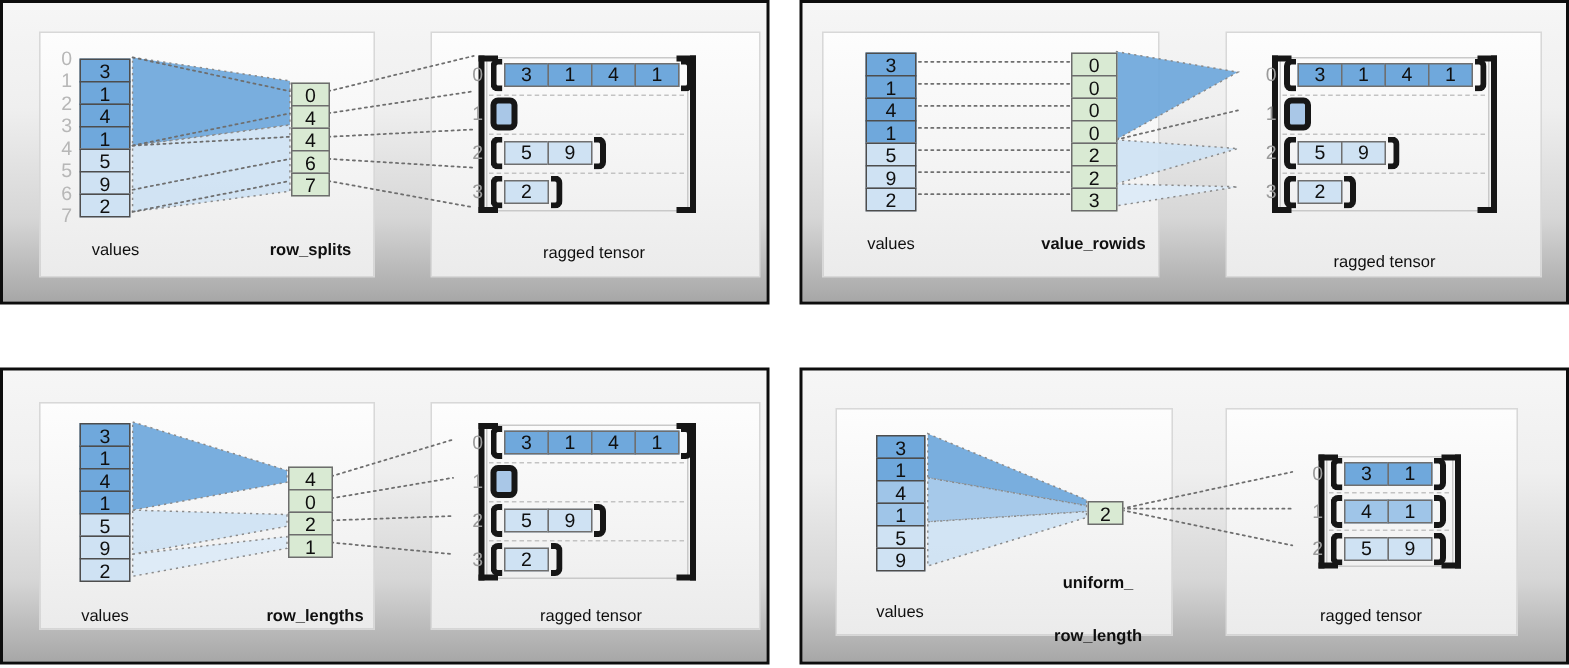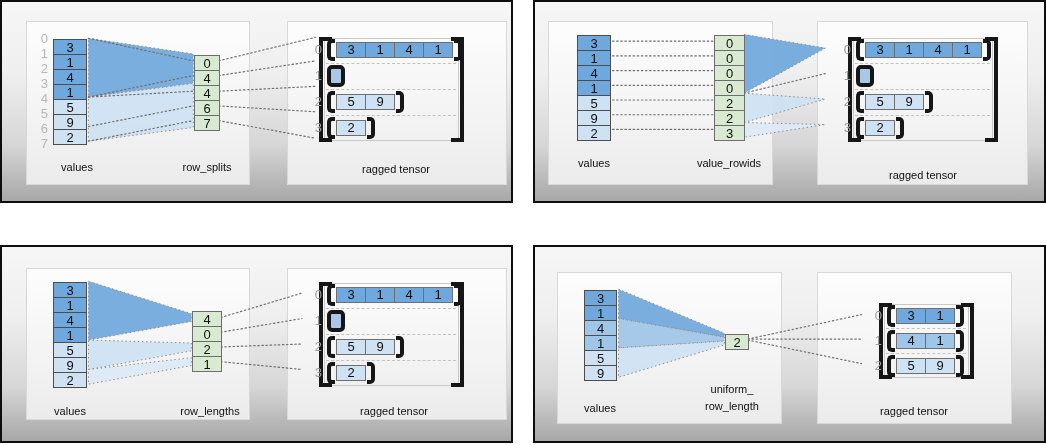--- a/index.html
+++ b/index.html
@@ -39,21 +39,21 @@
 
   .idxcol { position:absolute; }
   .ilabel {
     position:absolute; right:0; width:100%; text-align:right;
     font-size:13px; color:#b7b7b7; height:14px; line-height:14px;
   }
   .plabel {
     position:absolute; transform:translateX(-50%);
     font-size:11px; color:#0f0f0f; white-space:nowrap; line-height:17px;
   }
-  .plabel.bold { font-weight:normal; }
+  .plabel.bold { font-weight:bold; }
 
   .tensor { position:absolute; }
   .tback { position:absolute; top:1px; bottom:1px; left:5px; right:5px; border:1px solid #c9c9c9; }
   .bb { position:absolute; top:0; bottom:0; width:13px; border:4px solid #161616; }
   .bb-l { left:0;  border-right:none; }
   .bb-r { right:0; border-left:none; }
   .trows {
     position:absolute; top:0; bottom:0; left:8px; right:8px;
     display:flex; flex-direction:column; align-items:flex-start; padding-top:2px;
   }
@@ -322,21 +322,21 @@
         <div class="cell s-mid">4</div>
         <div class="cell s-mid">1</div>
         <div class="cell s-light">5</div>
         <div class="cell s-light">9</div>
       </div>
     <div class="col" style="left:190px;top:87px;width:24px;">
         <div class="cell s-green">2</div>
       </div>
     <div class="plabel" style="left:65px;top:153px;">values</div>
     <div class="plabel bold" style="left:197px;top:134px;">uniform_</div>
-    <div class="plabel bold" style="left:197px;top:151px;text-align:right;">row_length</div>
+    <div class="plabel bold" style="left:197px;top:169px;text-align:right;">row_length</div>
     <div class="tensor compact" style="left:344px;top:56px;width:95px;height:76px;">
       <div class="tback"></div>
       <div class="bb bb-l"></div>
       <div class="bb bb-r"></div>
       <div class="trows">
           <div class="trow">
             <span class="tindex">0</span>
             <span class="rb rb-l"></span>
             <div class="tcell s-dark">3</div>
             <div class="tcell s-dark">1</div>

